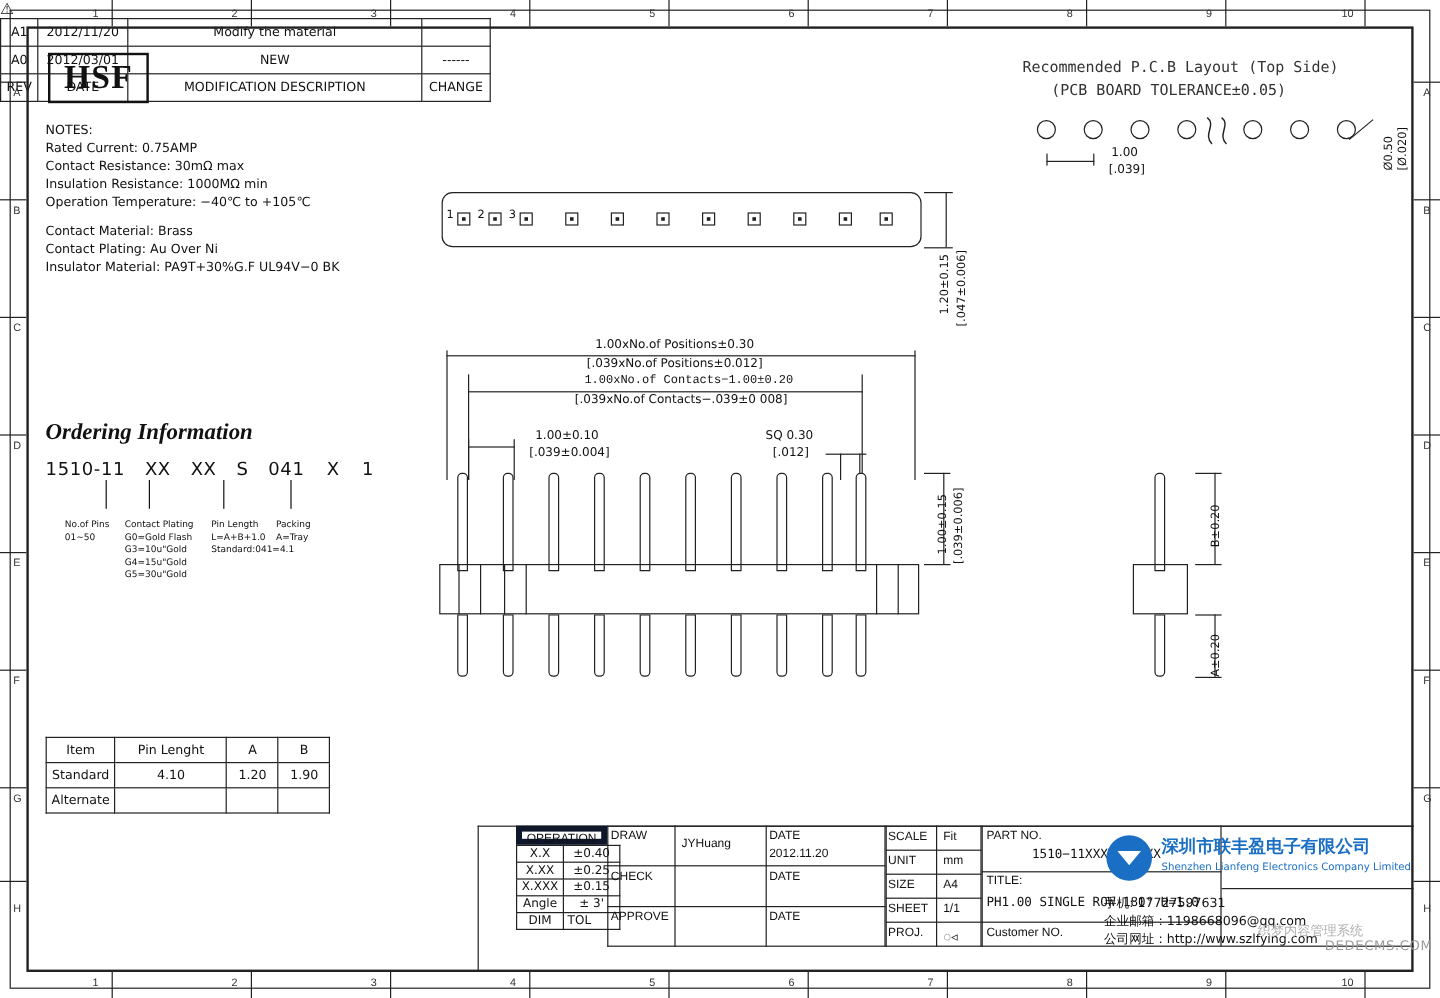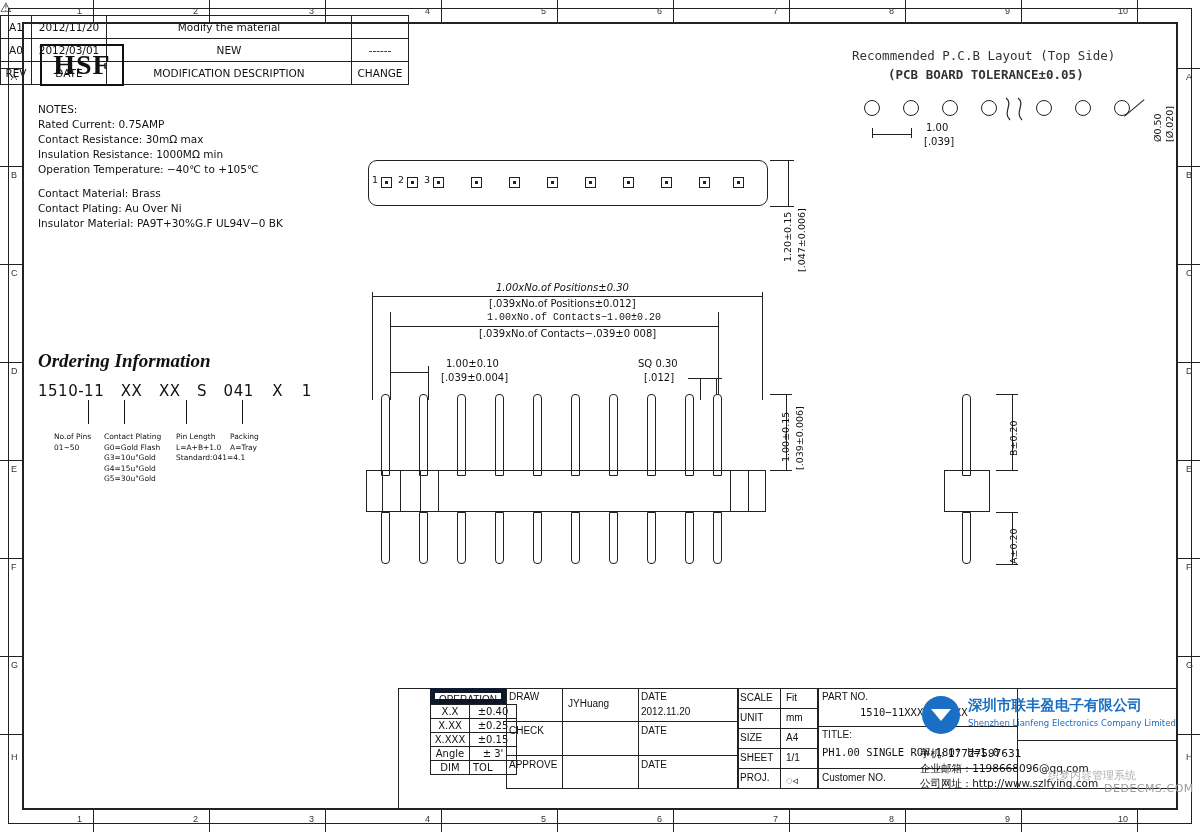--- a/index.html
+++ b/index.html
@@ -207,21 +207,21 @@
     <div>L=A+B+1.0</div>
     <div>Standard:041=4.1</div>
   </div>
   <div class="abs legend" style="left:230px;top:432px;">
     <div>Packing</div>
     <div>A=Tray</div>
   </div>
 
   <div class="abs pcbtitle">
     <div>Recommended P.C.B Layout (Top Side)</div>
-    <div style="margin-left:36px;font-weight:bold;">(PCB BOARD TOLERANCE±0.05)</div>
+    <div style="margin-left:24px;">(PCB BOARD TOLERANCE±0.05)</div>
   </div>
 
   <div class="pad" style="left:864px;top:100px;"></div>
   <div class="pad" style="left:903px;top:100px;"></div>
   <div class="pad" style="left:942px;top:100px;"></div>
   <div class="pad" style="left:981px;top:100px;"></div>
   <div class="pad" style="left:1036px;top:100px;"></div>
   <div class="pad" style="left:1075px;top:100px;"></div>
   <div class="pad" style="left:1114px;top:100px;"></div>
 
@@ -258,21 +258,21 @@
 
   <div class="line" style="left:770px;top:160px;width:24px;height:1px;"></div>
   <div class="line" style="left:770px;top:206px;width:24px;height:1px;"></div>
   <div class="line" style="left:788px;top:160px;width:1px;height:46px;"></div>
   <div class="vtxt" style="left:782px;top:262px;">1.20±0.15</div>
   <div class="vtxt" style="left:796px;top:272px;">[.047±0.006]</div>
 
   <div class="line" style="left:372px;top:292px;width:1px;height:108px;"></div>
   <div class="line" style="left:762px;top:292px;width:1px;height:108px;"></div>
   <div class="line" style="left:372px;top:296px;width:391px;height:1px;"></div>
-  <div class="dimtxt" style="left:496px;top:282px;font-style:italic;">1.00xNo.of Positions±0.30</div>
+  <div class="dimtxt" style="left:496px;top:282px;">1.00xNo.of Positions±0.30</div>
   <div class="dimtxt" style="left:489px;top:298px;">[.039xNo.of Positions±0.012]</div>
 
   <div class="line" style="left:390px;top:312px;width:1px;height:88px;"></div>
   <div class="line" style="left:718px;top:312px;width:1px;height:88px;"></div>
   <div class="line" style="left:390px;top:326px;width:329px;height:1px;"></div>
   <div class="dimtxt" style="left:487px;top:312px;font-family:Liberation Mono, monospace;">1.00xNo.of Contacts−1.00±0.20</div>
   <div class="dimtxt" style="left:479px;top:328px;">[.039xNo.of Contacts−.039±0 008]</div>
 
   <div class="line" style="left:390px;top:366px;width:1px;height:34px;"></div>
   <div class="line" style="left:428px;top:366px;width:1px;height:34px;"></div>
@@ -327,20 +327,42 @@
   <div class="pin bot" style="left:962px;top:512px;height:52px;"></div>
   <div class="line" style="left:996px;top:394px;width:22px;height:1px;"></div>
   <div class="line" style="left:996px;top:470px;width:22px;height:1px;"></div>
   <div class="line" style="left:1012px;top:394px;width:1px;height:76px;"></div>
   <div class="vtxt" style="left:1008px;top:456px;">B±0.20</div>
   <div class="line" style="left:996px;top:512px;width:22px;height:1px;"></div>
   <div class="line" style="left:996px;top:564px;width:22px;height:1px;"></div>
   <div class="line" style="left:1012px;top:512px;width:1px;height:52px;"></div>
   <div class="vtxt" style="left:1008px;top:564px;">A±0.20</div>
 
+  <table class="tbl itemtbl">
+    <tbody>
+        <tr>
+      <td style="width:46px;">Item</td>
+      <td style="width:84px;">Pin Lenght</td>
+      <td style="width:34px;">A</td>
+      <td style="width:34px;">B</td>
+    </tr>
+    <tr>
+      <td>Standard</td>
+      <td>4.10</td>
+      <td>1.20</td>
+      <td>1.90</td>
+    </tr>
+    <tr>
+      <td>Alternate</td>
+      <td></td>
+      <td></td>
+      <td></td>
+    </tr>
+  </tbody>
+    </table>
 
   <table class="revtbl">
     <tbody>
         <tr>
       <td style="width:28px;">A1</td>
       <td style="width:72px;">2012/11/20</td>
       <td style="width:242px;">Modify  the material</td>
       <td style="width:54px;"></td>
     </tr>
     <tr>

